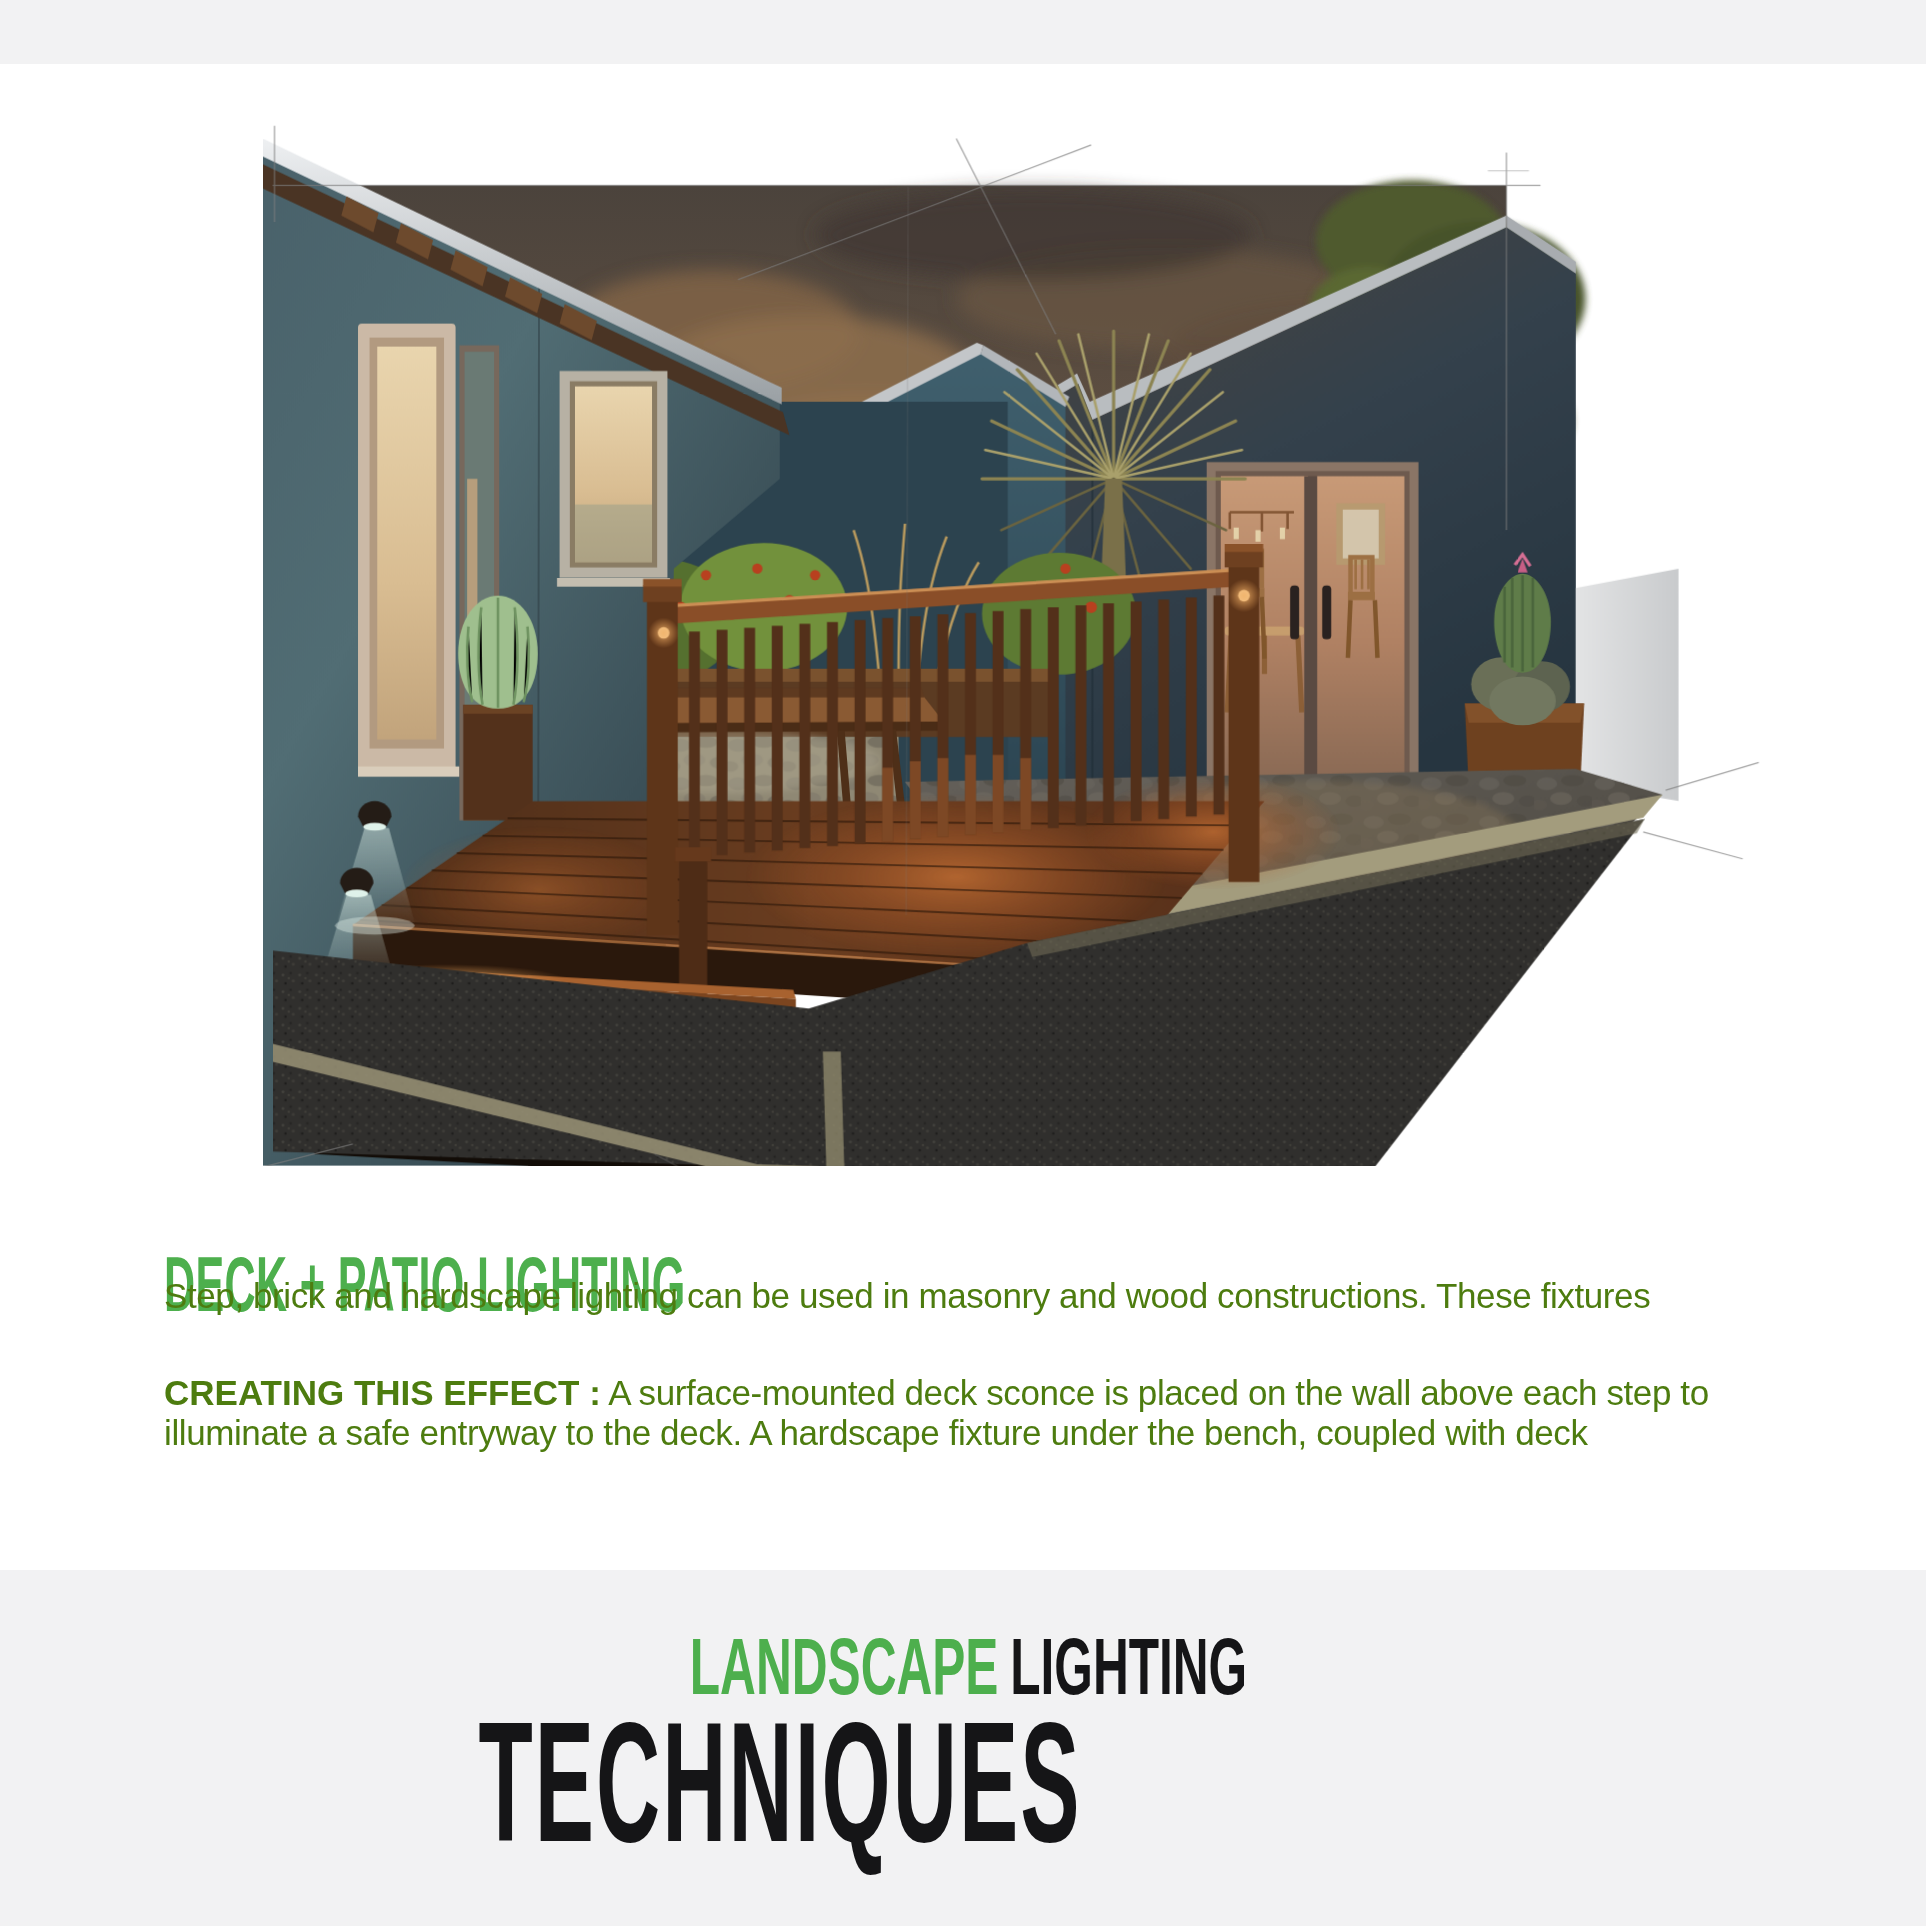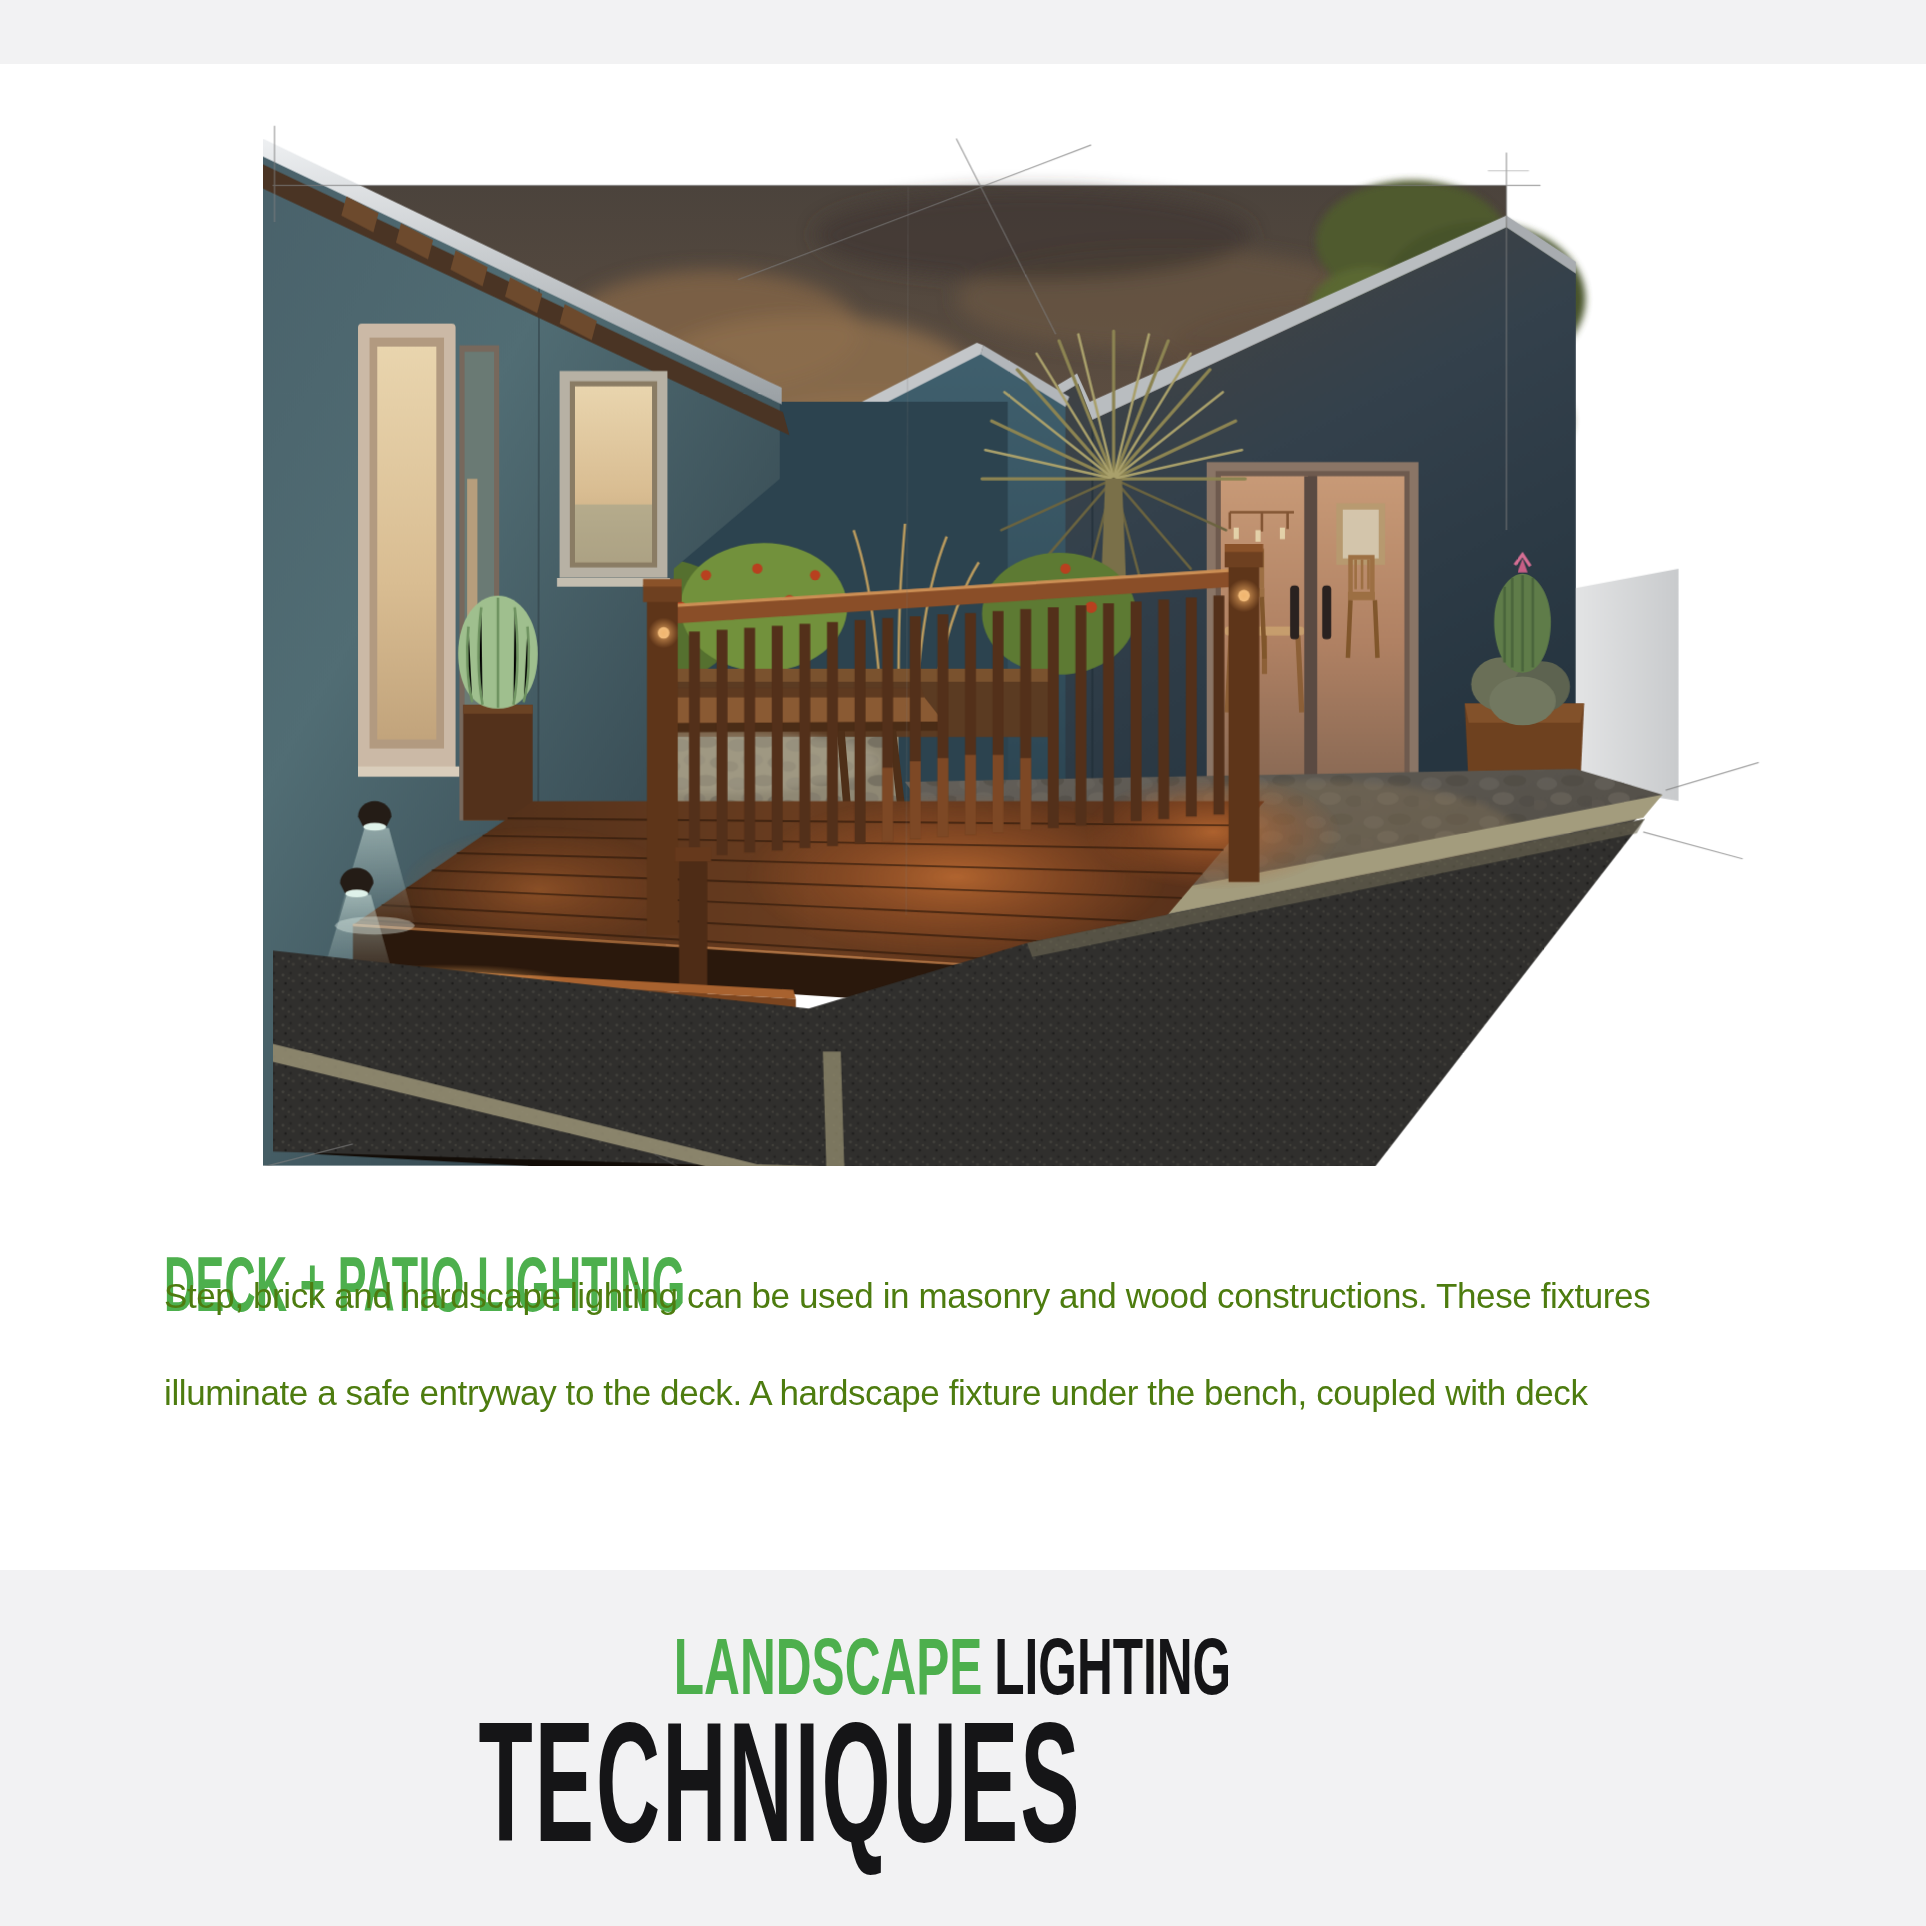--- a/index.html
+++ b/index.html
@@ -22,21 +22,21 @@
   .copy{
     position:absolute;left:164px;color:#4d7c0f;font-size:35px;line-height:40px;
     letter-spacing:-0.4px;white-space:nowrap;
   }
   .copy .b{font-weight:700;letter-spacing:0;}
   .copy.p1{top:1276px;}
   .copy.p2{top:1373px;}
 
   .brand-line{
     position:absolute;top:1627px;left:0;width:1904px;text-align:center;
-    font-size:80px;font-weight:700;line-height:1;white-space:nowrap;
+    font-size:80px;font-weight:700;line-height:1;white-space:nowrap;padding-left:16px;
   }
   .brand-line .inner{display:inline-block;transform:scaleX(0.62);transform-origin:center top;}
   .brand-line .w1{color:#4daf4d;}
   .brand-line .w2{color:#151517;margin-left:19px;}
 
   .big-title{
     position:absolute;top:1696px;left:0;width:1560px;text-align:center;
     font-size:171px;font-weight:700;line-height:1;color:#151517;white-space:nowrap;
   }
   .big-title .inner{display:inline-block;transform:scaleX(0.52);transform-origin:center top;letter-spacing:3.9px;}
@@ -453,20 +453,21 @@
 </svg>
 </div>
 
 <h1 class="headline">DECK + PATIO LIGHTING</h1>
 
 <div class="copy p1">
   <div>Step, brick and hardscape lighting can be used in masonry and wood constructions. These fixtures</div>
 </div>
 
 <div class="copy p2">
+  <div><span class="b">CREATING THIS EFFECT :</span> <span>A surface-mounted deck sconce is placed on the wall above each step to</span></div>
   <div>illuminate a safe entryway to the deck. A hardscape fixture under the bench, coupled with deck</div>
 </div>
 
 <div class="brand-line">
   <span class="inner">
     <span class="w1">LANDSCAPE</span><span class="w2">LIGHTING</span>
   </span>
 </div>
 <div class="big-title">
   <span class="inner">TECHNIQUES</span>

